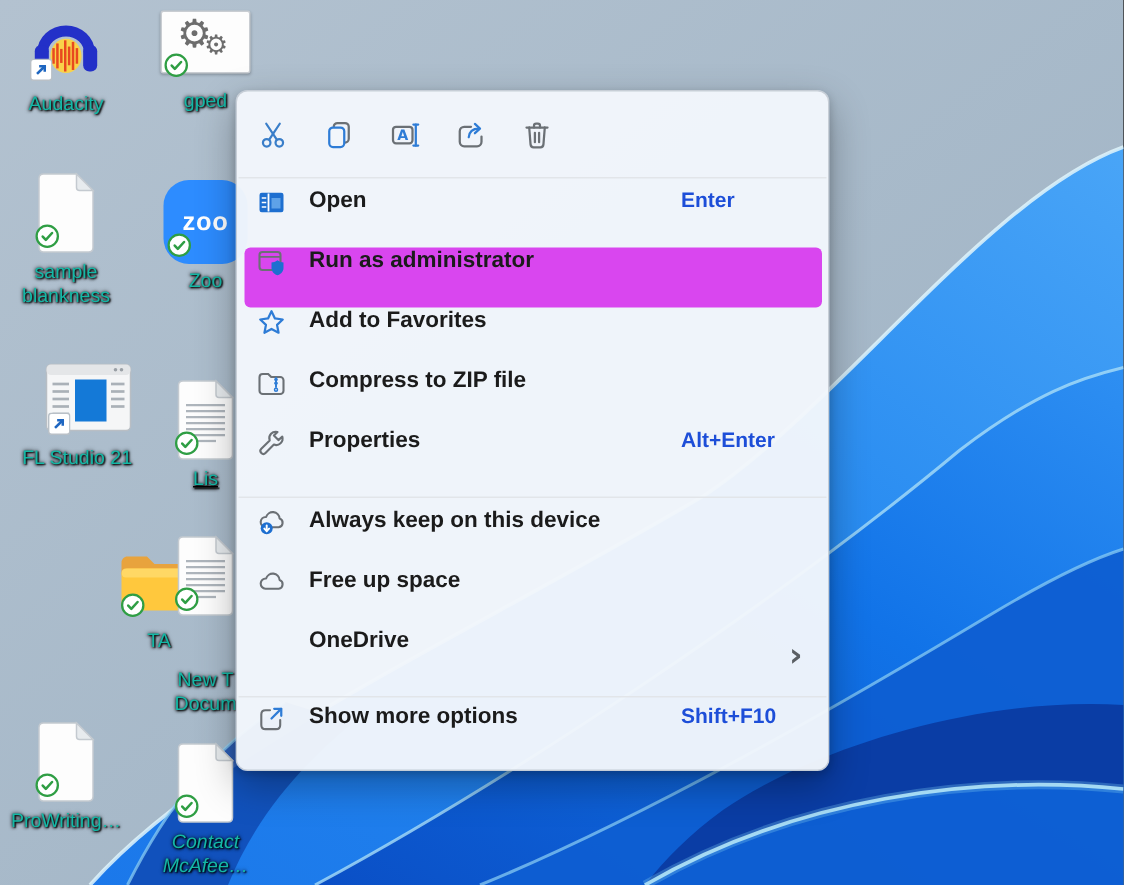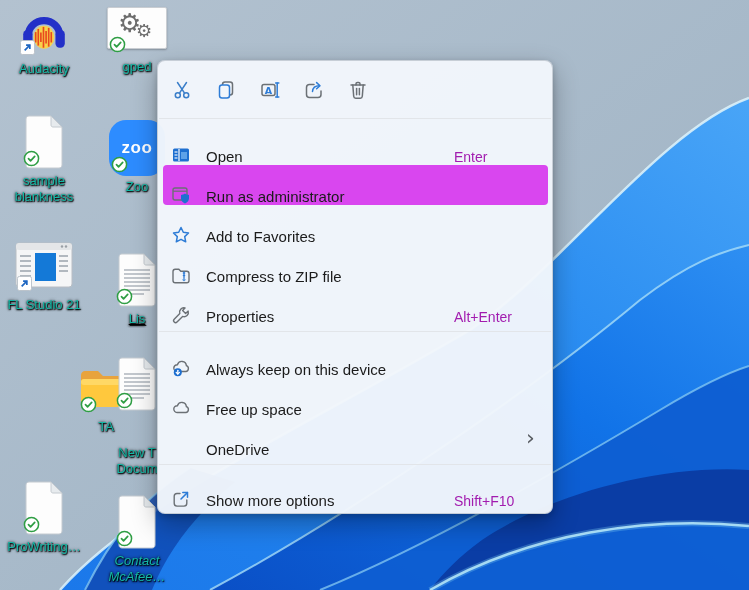--- a/index.html
+++ b/index.html
@@ -12,21 +12,21 @@
   #wallpaper{position:absolute;inset:0;z-index:0;}
   
   .tile{position:absolute;width:88px;display:flex;flex-direction:column;align-items:center;z-index:1;cursor:default;}
   .ticon{position:relative;height:56px;display:flex;align-items:center;justify-content:center;}
   .tlabel{
     margin-top:3px;font-size:13px;line-height:16px;color:#14b8a6;text-align:center;
     text-shadow:0 1px 2px rgba(0,0,0,.9),0 0 3px rgba(0,0,0,.75),1px 1px 1px rgba(0,0,0,.8);
     white-space:nowrap;
   }
   .badge{position:absolute;left:2px;bottom:-1px;display:block;}
-  .t-a1{left:0;top:2px;}   .t-a2{left:0;top:114px;}  .t-a3{left:0;top:238px;}
+  .t-a1{left:0;top:2px;}   .t-a2{left:0;top:114px;}  .t-a3{left:0;top:238px;align-items:flex-end;}
   .t-a4{left:16px;top:360px;margin-left:46px;} .t-a5{left:0;top:480px;}
   .t-b1{left:93px;top:0;}   .t-b2{left:93px;top:120px;} .t-b3{left:93px;top:252px;text-decoration:underline;}
   .t-b4{left:93px;top:356px;gap:30px;}.t-b5{left:93px;top:494px;font-style:italic;}
   .zoom-sq{
     width:56px;height:56px;background:#2d8cff;border-radius:17px;
     display:flex;align-items:center;justify-content:center;
     color:#fff;font-weight:bold;font-size:17px;letter-spacing:.5px;
   }
   .gpedit-win{
     width:58px;height:40px;background:#fdfdfd;border:1px solid #c9cdd2;border-radius:2px;
@@ -43,26 +43,26 @@
     box-shadow:0 10px 26px rgba(0,0,0,.30),0 2px 6px rgba(0,0,0,.18);
     box-sizing:border-box;
   }
   .toolbar{height:57px;display:flex;align-items:center;padding:0 0 0 2px;}
   .tbtn{width:44px;height:40px;display:flex;align-items:center;justify-content:center;border-radius:4px;}
   .sep{height:1px;background:#e2e5e9;margin:0 1px;}
   .group{padding:6px 0;}
   .group.last{padding:4px 0;}
   .mi{
     height:40px;margin:0 4px 0 5px;padding:0 8px;border-radius:4px;
-    display:flex;align-items:flex-end;position:relative;
+    display:flex;align-items:flex-start;position:relative;font-weight:bold;
   }
   .mi:hover,.mi.hl{background:#d946ef;}
   .mi .ic{width:20px;height:20px;margin-right:15px;flex:0 0 20px;display:flex;align-items:center;justify-content:center;}
   .mi .lbl{font-size:15px;color:#1b1b1b;}
-  .mi .sc{position:absolute;left:291px;font-size:14px;color:#a21caf;}
+  .mi .sc{position:absolute;left:291px;font-size:14px;color:#1d4ed8;}
   .mi .chev{position:absolute;left:363px;top:50%;transform:translateY(-50%);color:#5a5e63;font-size:22px;line-height:1;font-family:"DejaVu Sans",sans-serif;}
 </style>
 </head>
 <body>
 
 <div id="screen">
 
   <svg id="wallpaper" width="749" height="590" viewBox="0 0 749 590">
     <defs>
       <linearGradient id="sky" x1="0" y1="0" x2="1" y2="1">

